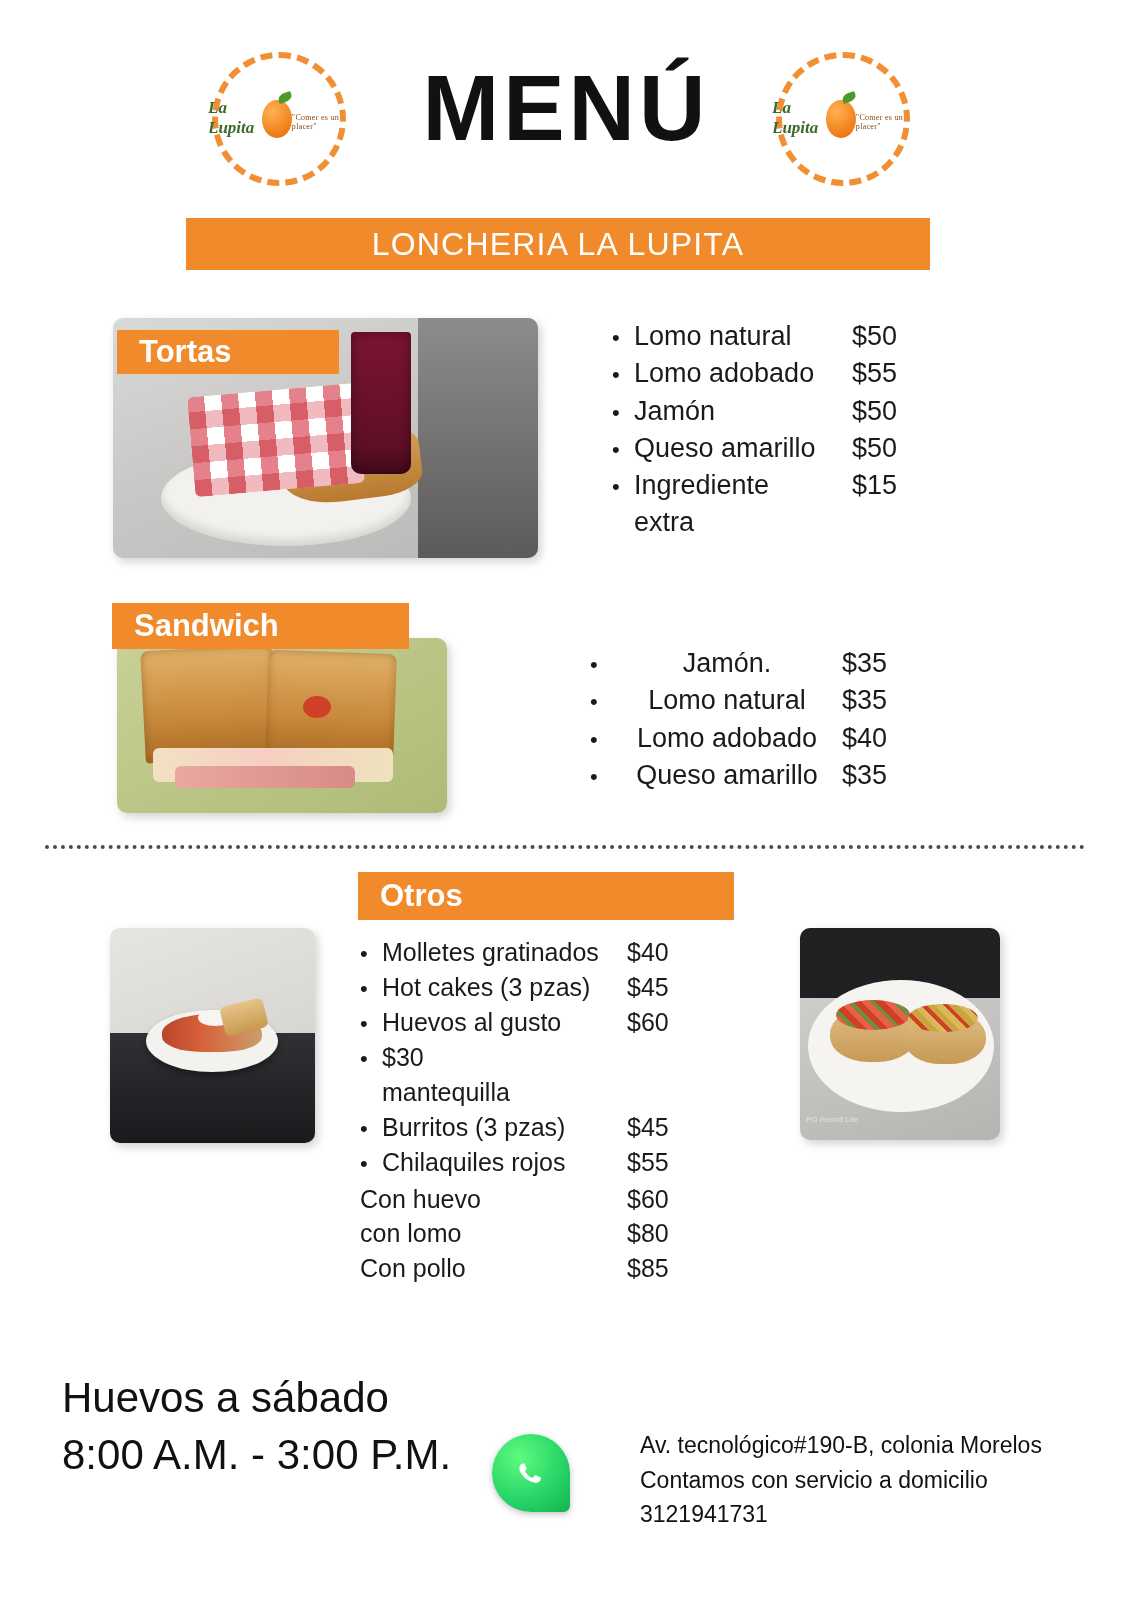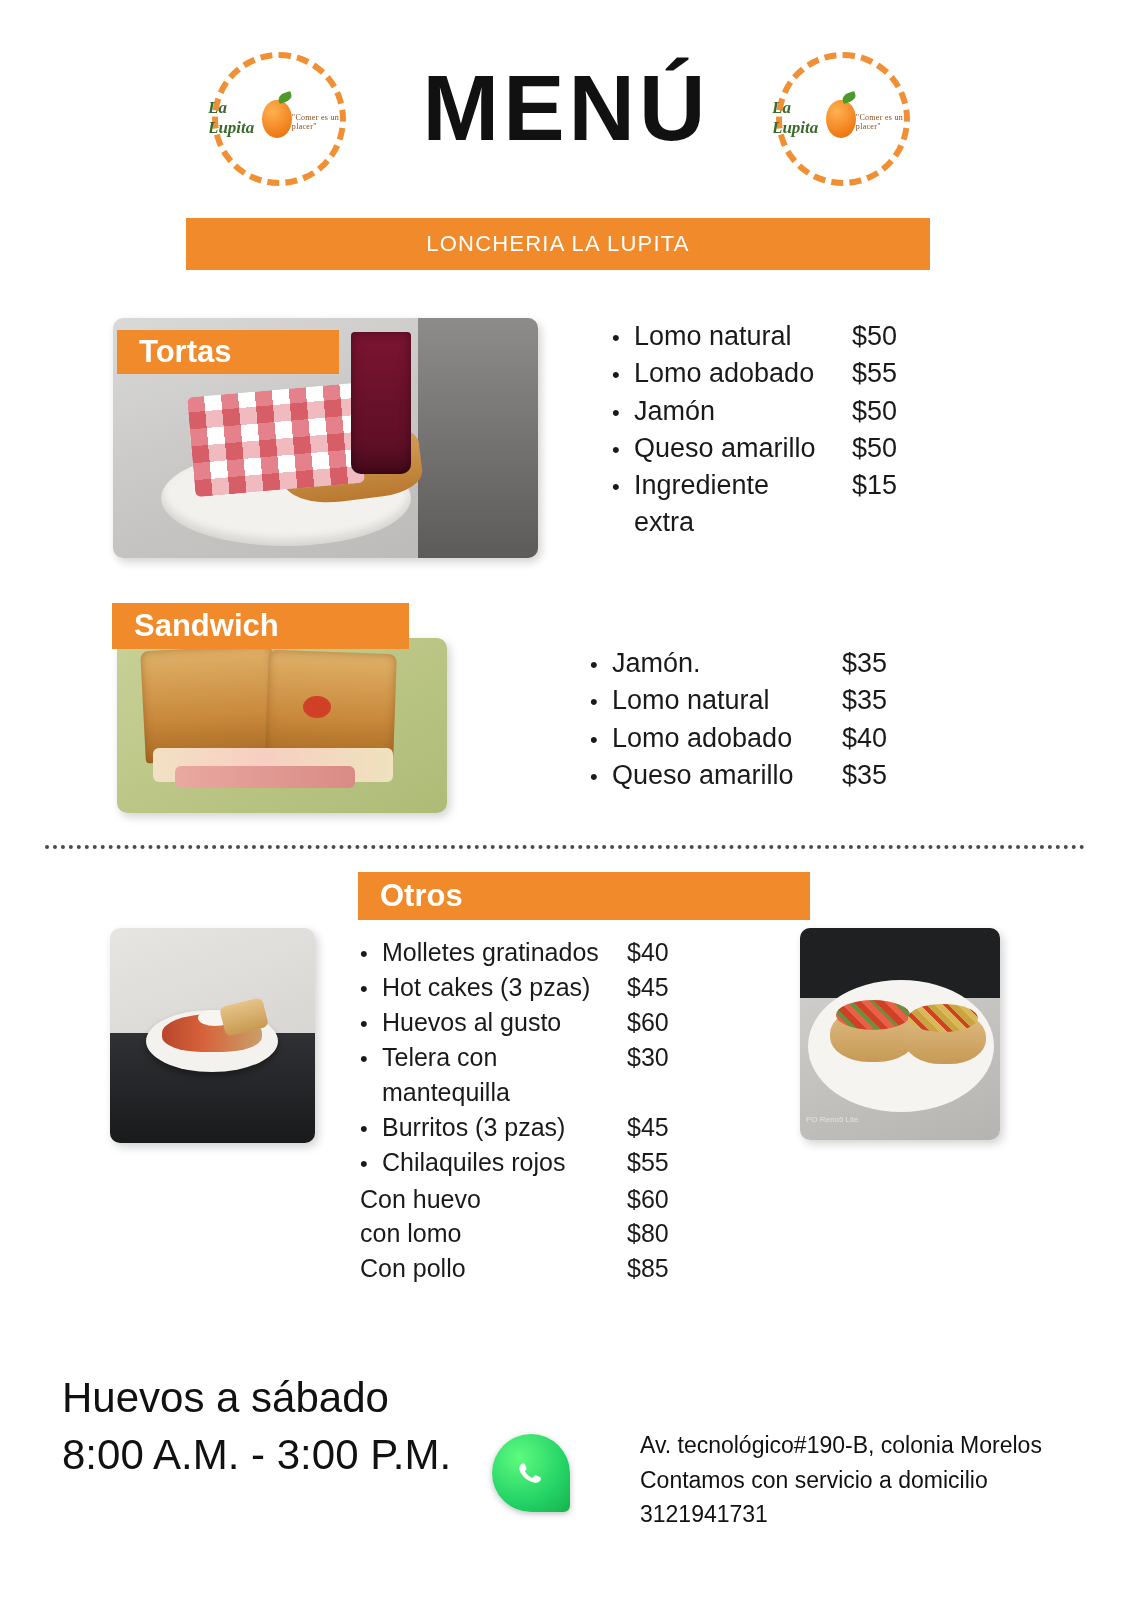--- a/index.html
+++ b/index.html
@@ -89,21 +89,21 @@
     line-height: 1;
   }
   .subtitle-bar {
     position: absolute;
     left: 186px;
     top: 218px;
     width: 744px;
     height: 52px;
     background: #f08a2a;
     color: #ffffff;
-    font-size: 22px;
+    font-size: 32px;
     letter-spacing: 1.2px;
     display: flex;
     align-items: center;
     justify-content: center;
   }
 
   
   .cat-label {
     position: absolute;
     background: #f08a2a;
@@ -285,21 +285,21 @@
   .list-tortas .iname { width: 218px; flex: 0 0 218px; }
   .list-tortas .iprice { width: 90px; }
   .cont-extra {
     font-size: 27px;
     padding-left: 22px;
     line-height: 1.38;
   }
 
   
   .list-sandwich { left: 590px; top: 645px; width: 430px; }
-  .list-sandwich .iname { width: 230px; flex: 0 0 230px; }
+  .list-sandwich .iname { width: 230px; flex: 0 0 230px; text-align: center; }
 
   
   .list-otros { left: 360px; top: 935px; width: 380px; }
   .list-otros .item-row { font-size: 25px; line-height: 1.36; }
   .list-otros .iname { width: 245px; flex: 0 0 245px; }
   .extra-rows { margin-top: 2px; }
   .extra-row {
     display: flex;
     font-size: 25px;
     line-height: 1.38;
@@ -439,21 +439,21 @@
   </div>
   <div class="item-row">
     <span class="bullet">•</span>
     <span class="iname">Queso amarillo</span>
     <span class="iprice">$35</span>
   </div>
 </div>
 
 <div class="divider"></div>
 
-<div class="cat-label" style="left:358px; top:872px; width:452px; height:48px;">Otros</div>
+<div class="cat-label" style="left:358px; top:872px; width:376px; height:48px;">Otros</div>
 
 <div class="photo photo-otros-left">
   <div class="ol-table"></div>
   <div class="ol-plate"></div>
   <div class="ol-food"></div>
   <div class="ol-cream"></div>
   <div class="ol-bread"></div>
 </div>
 
 <div class="photo photo-otros-right">
@@ -477,21 +477,20 @@
     <span class="iname">Hot cakes (3 pzas)</span>
     <span class="iprice">$45</span>
   </div>
   <div class="item-row">
     <span class="bullet">•</span>
     <span class="iname">Huevos al gusto</span>
     <span class="iprice">$60</span>
   </div>
   <div class="item-row">
     <span class="bullet">•</span>
-    <span class="iname">Telera con</span>
     <span class="iprice">$30</span>
   </div>
   <div class="cont-extra" style="font-size:25px;">mantequilla</div>
   <div class="item-row">
     <span class="bullet">•</span>
     <span class="iname">Burritos (3 pzas)</span>
     <span class="iprice">$45</span>
   </div>
   <div class="item-row">
     <span class="bullet">•</span>

